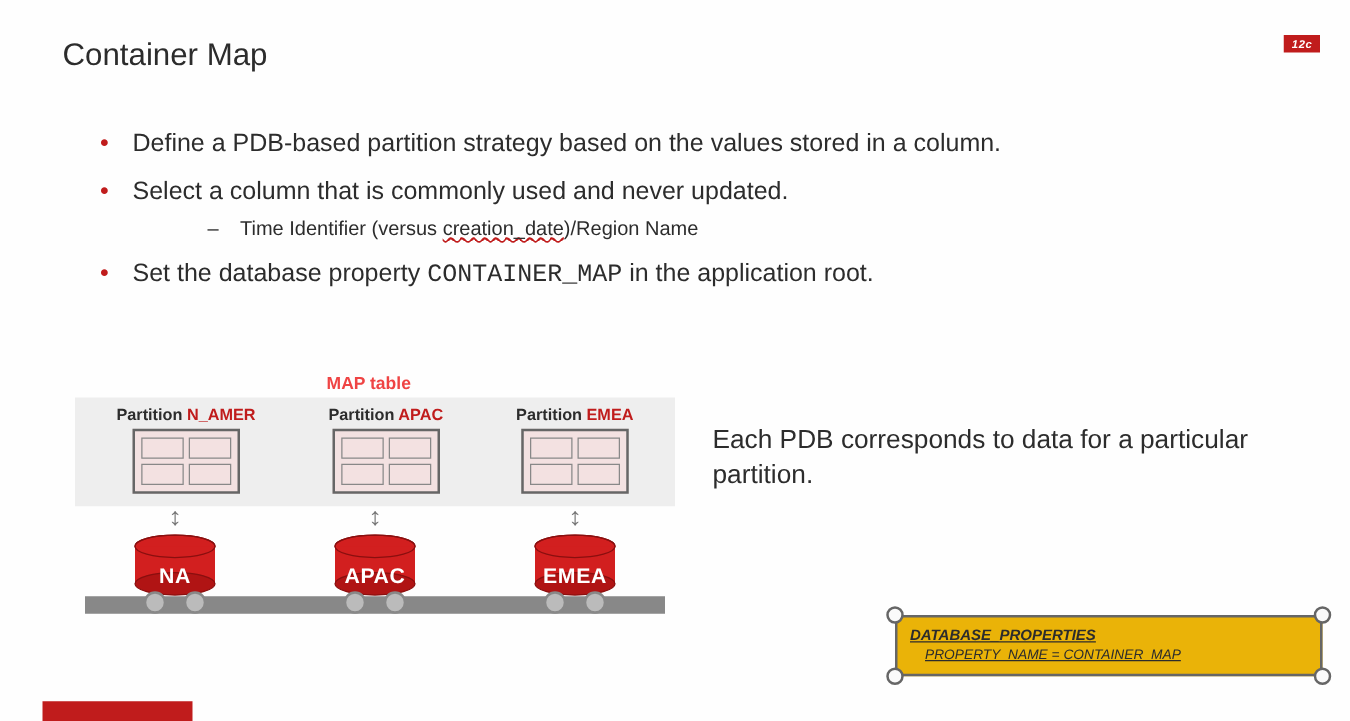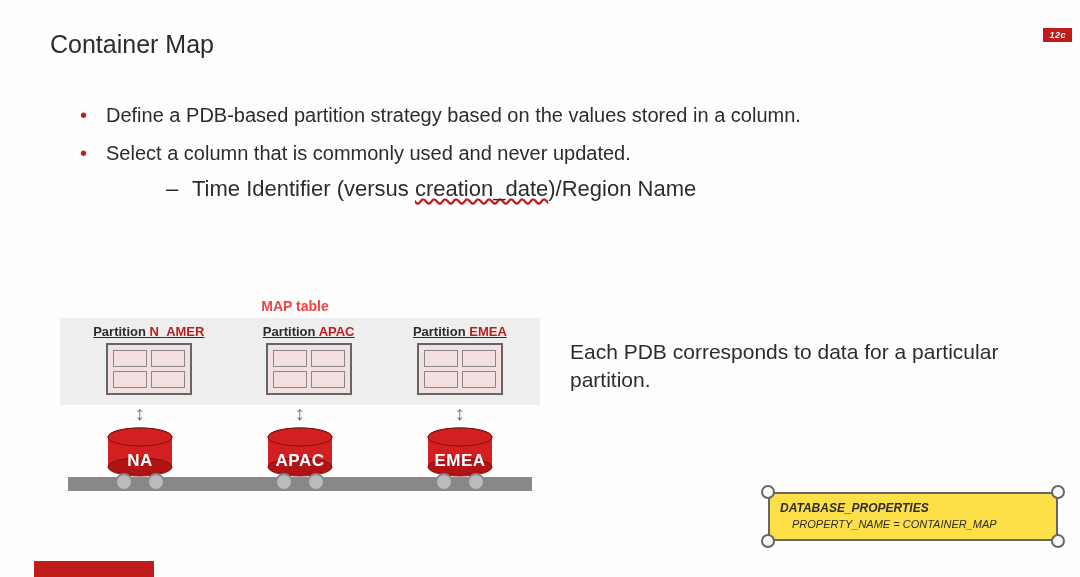--- a/index.html
+++ b/index.html
@@ -14,21 +14,21 @@
     position: relative;
   }
   .slide {
     padding: 30px 50px 10px 50px;
     position: relative;
     height: 100%;
   }
   .badge {
     position: absolute;
     top: 28px;
-    right: 8px;
+    right: 24px;
     background: #c01c1c;
     color: #fff;
     font-size: 9px;
     font-weight: bold;
     font-style: italic;
     padding: 2px 6px;
     letter-spacing: 0.5px;
   }
   h1 {
     font-size: 25px;
@@ -56,21 +56,21 @@
     font-size: 20px;
   }
   ul.sub {
     list-style: none;
     padding: 0;
     margin: 2px 0 0 60px;
   }
   ul.sub > li {
     position: relative;
     padding-left: 26px;
-    font-size: 22px;
+    font-size: 16px;
     line-height: 1.6;
   }
   ul.sub > li::before {
     content: "–";
     position: absolute;
     left: 0;
     color: #2c2c2c;
   }
   .mono { font-family: "Courier New", monospace; }
   .underline-wavy { text-decoration: underline wavy #c01c1c; }
@@ -90,21 +90,20 @@
     margin-left: -10px;
   }
   .map-band {
     background: #eeeeee;
     display: flex;
     justify-content: space-around;
     padding: 6px 4px 10px 4px;
   }
   .partition {
     text-align: center;
-    text-decoration: underline;
   }
   .plabel {
     font-size: 13px;
     font-weight: bold;
     margin-bottom: 4px;
   }
   .plabel .pname { color: #c01c1c; }
   .pbox {
     width: 86px; height: 52px;
     background: #f3e1e1;
@@ -181,26 +180,27 @@
     font-size: 21px;
     line-height: 1.35;
     max-width: 430px;
   }
 
   .props-box {
     position: absolute;
     right: 22px;
     bottom: 36px;
     border: 2px solid #666;
-    background: #fde047;
+    background: #eab308;
     padding: 6px 10px;
     font-size: 11px;
     font-style: italic;
     line-height: 1.45;
-    width: 290px;
+    width: 342px;
+    text-decoration: underline;
   }
   .props-box .heading {
     font-weight: bold;
     font-style: italic;
     font-size: 12px;
   }
   .props-box .row { padding-left: 12px; }
   .scroll-cap {
     position: absolute;
     width: 14px; height: 14px;
@@ -236,20 +236,23 @@
       <span>Define a PDB-based partition strategy based on the values stored in a column.</span>
     </li>
     <li>
       <span>Select a column that is commonly used and never updated.</span>
       <ul class="sub">
         <li>
           <span>Time Identifier (versus </span><span class="underline-wavy">creation_date</span><span>)/Region Name</span>
         </li>
       </ul>
     </li>
+    <li>
+      <span>Set the database property </span><span class="mono">CONTAINER_MAP</span><span> in the application root.</span>
+    </li>
   </ul>
 
   <div class="diagram-area">
     <div class="map-title">MAP table</div>
 
     <div class="map-band">
       <div class="partition">
         <div class="plabel">
           <span>Partition </span><span class="pname">N_AMER</span>
         </div>

